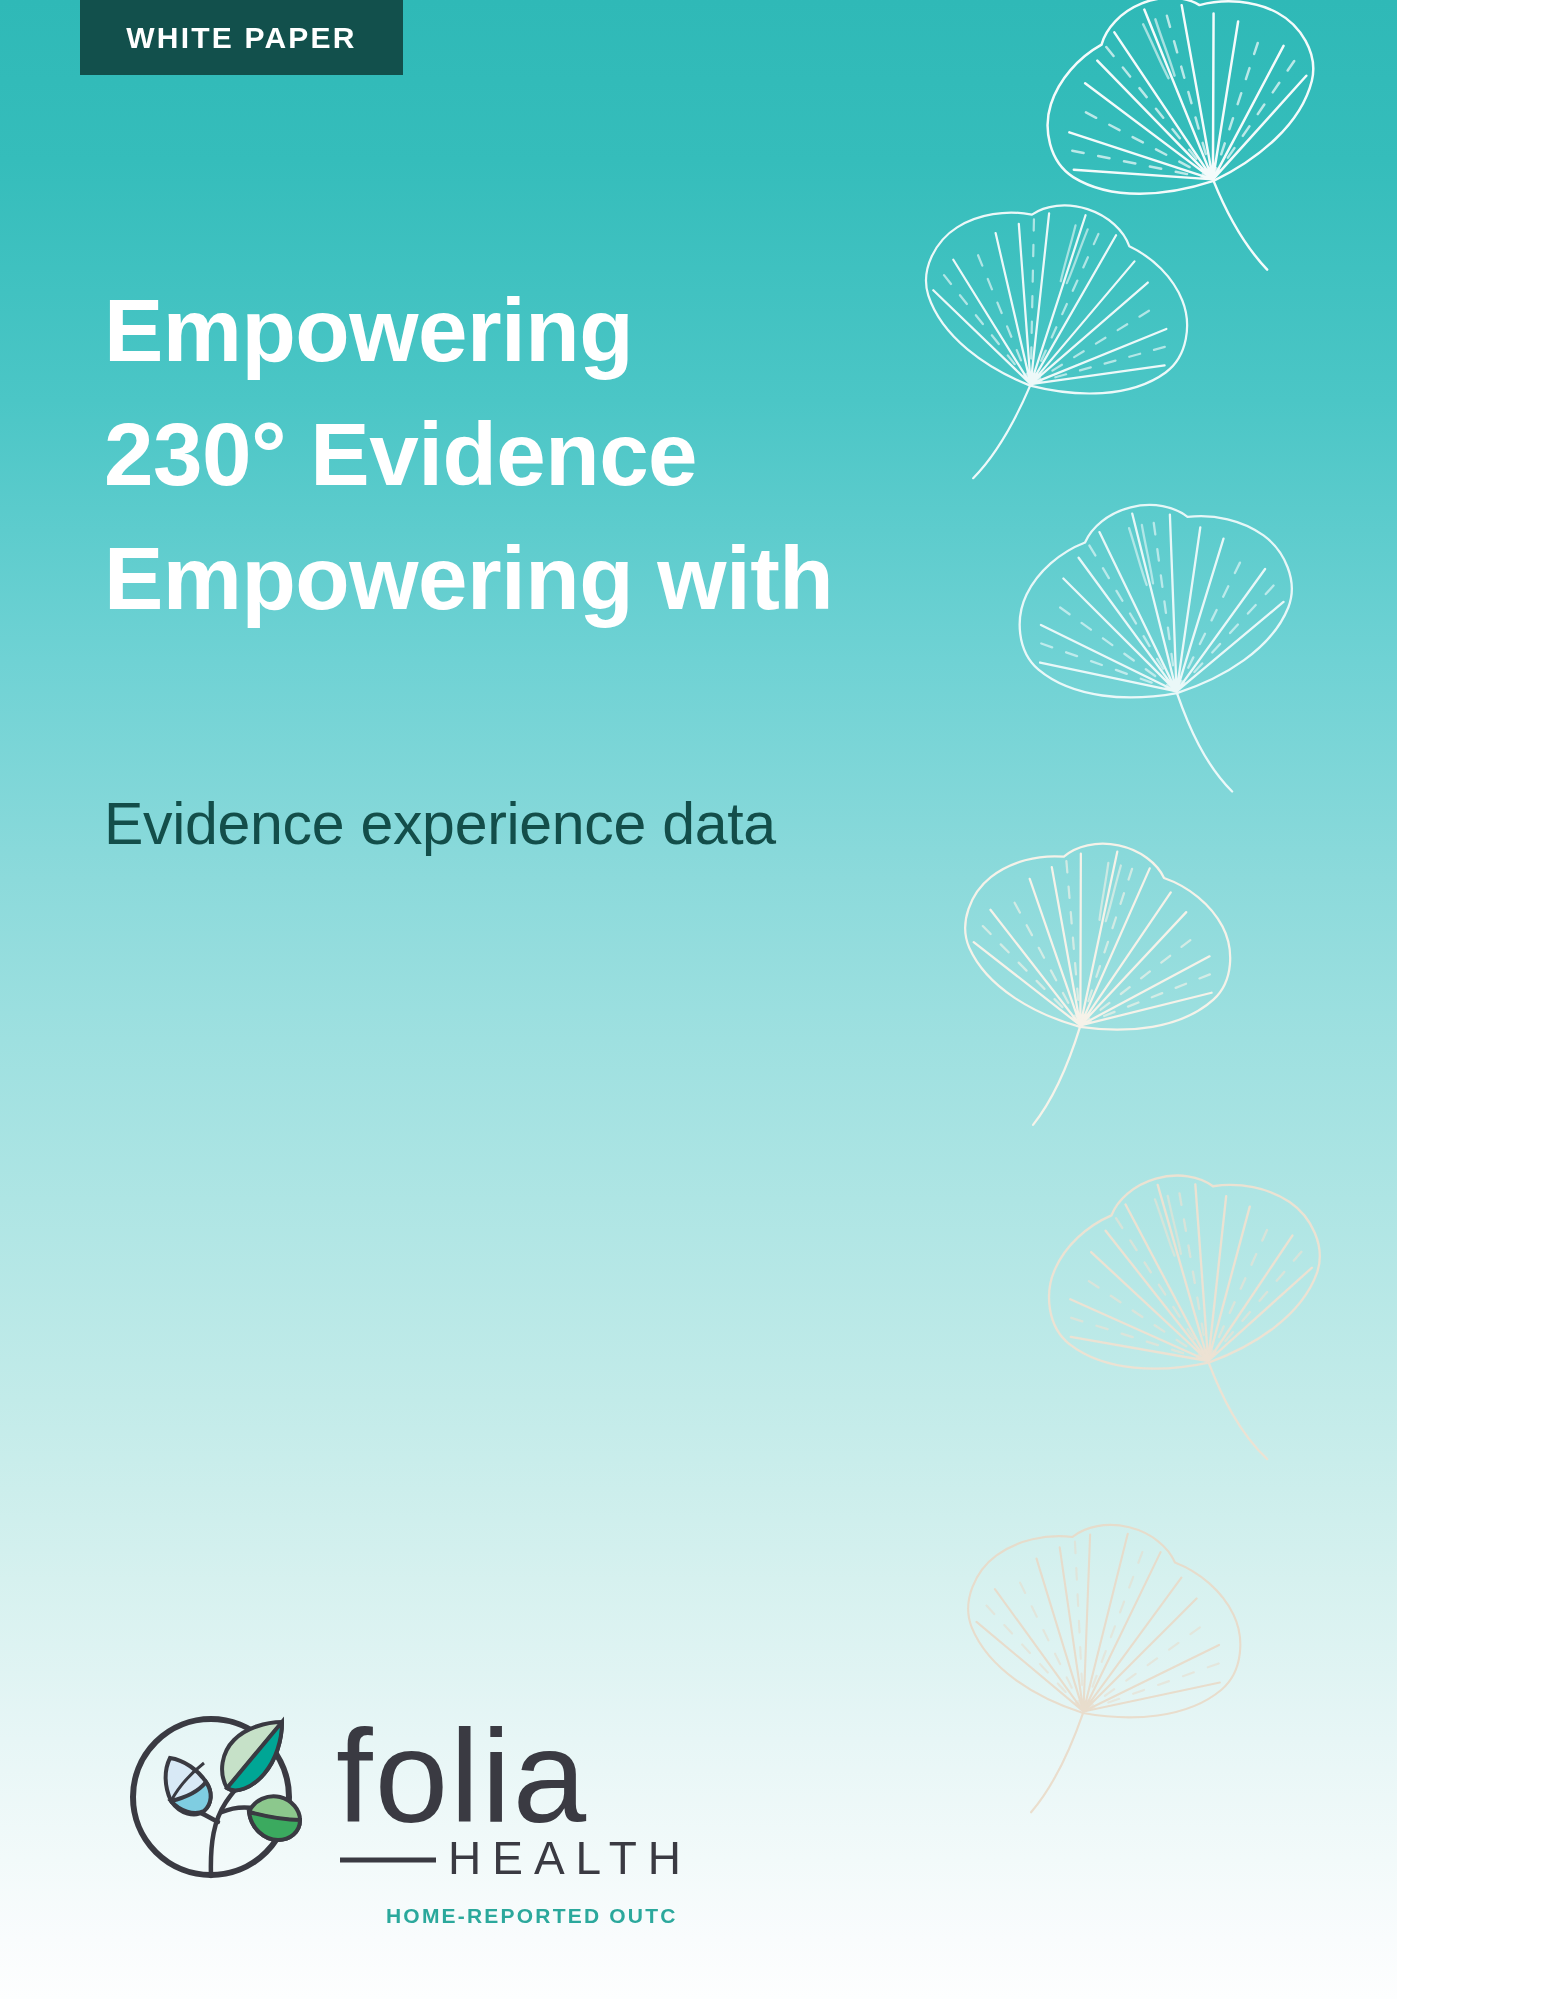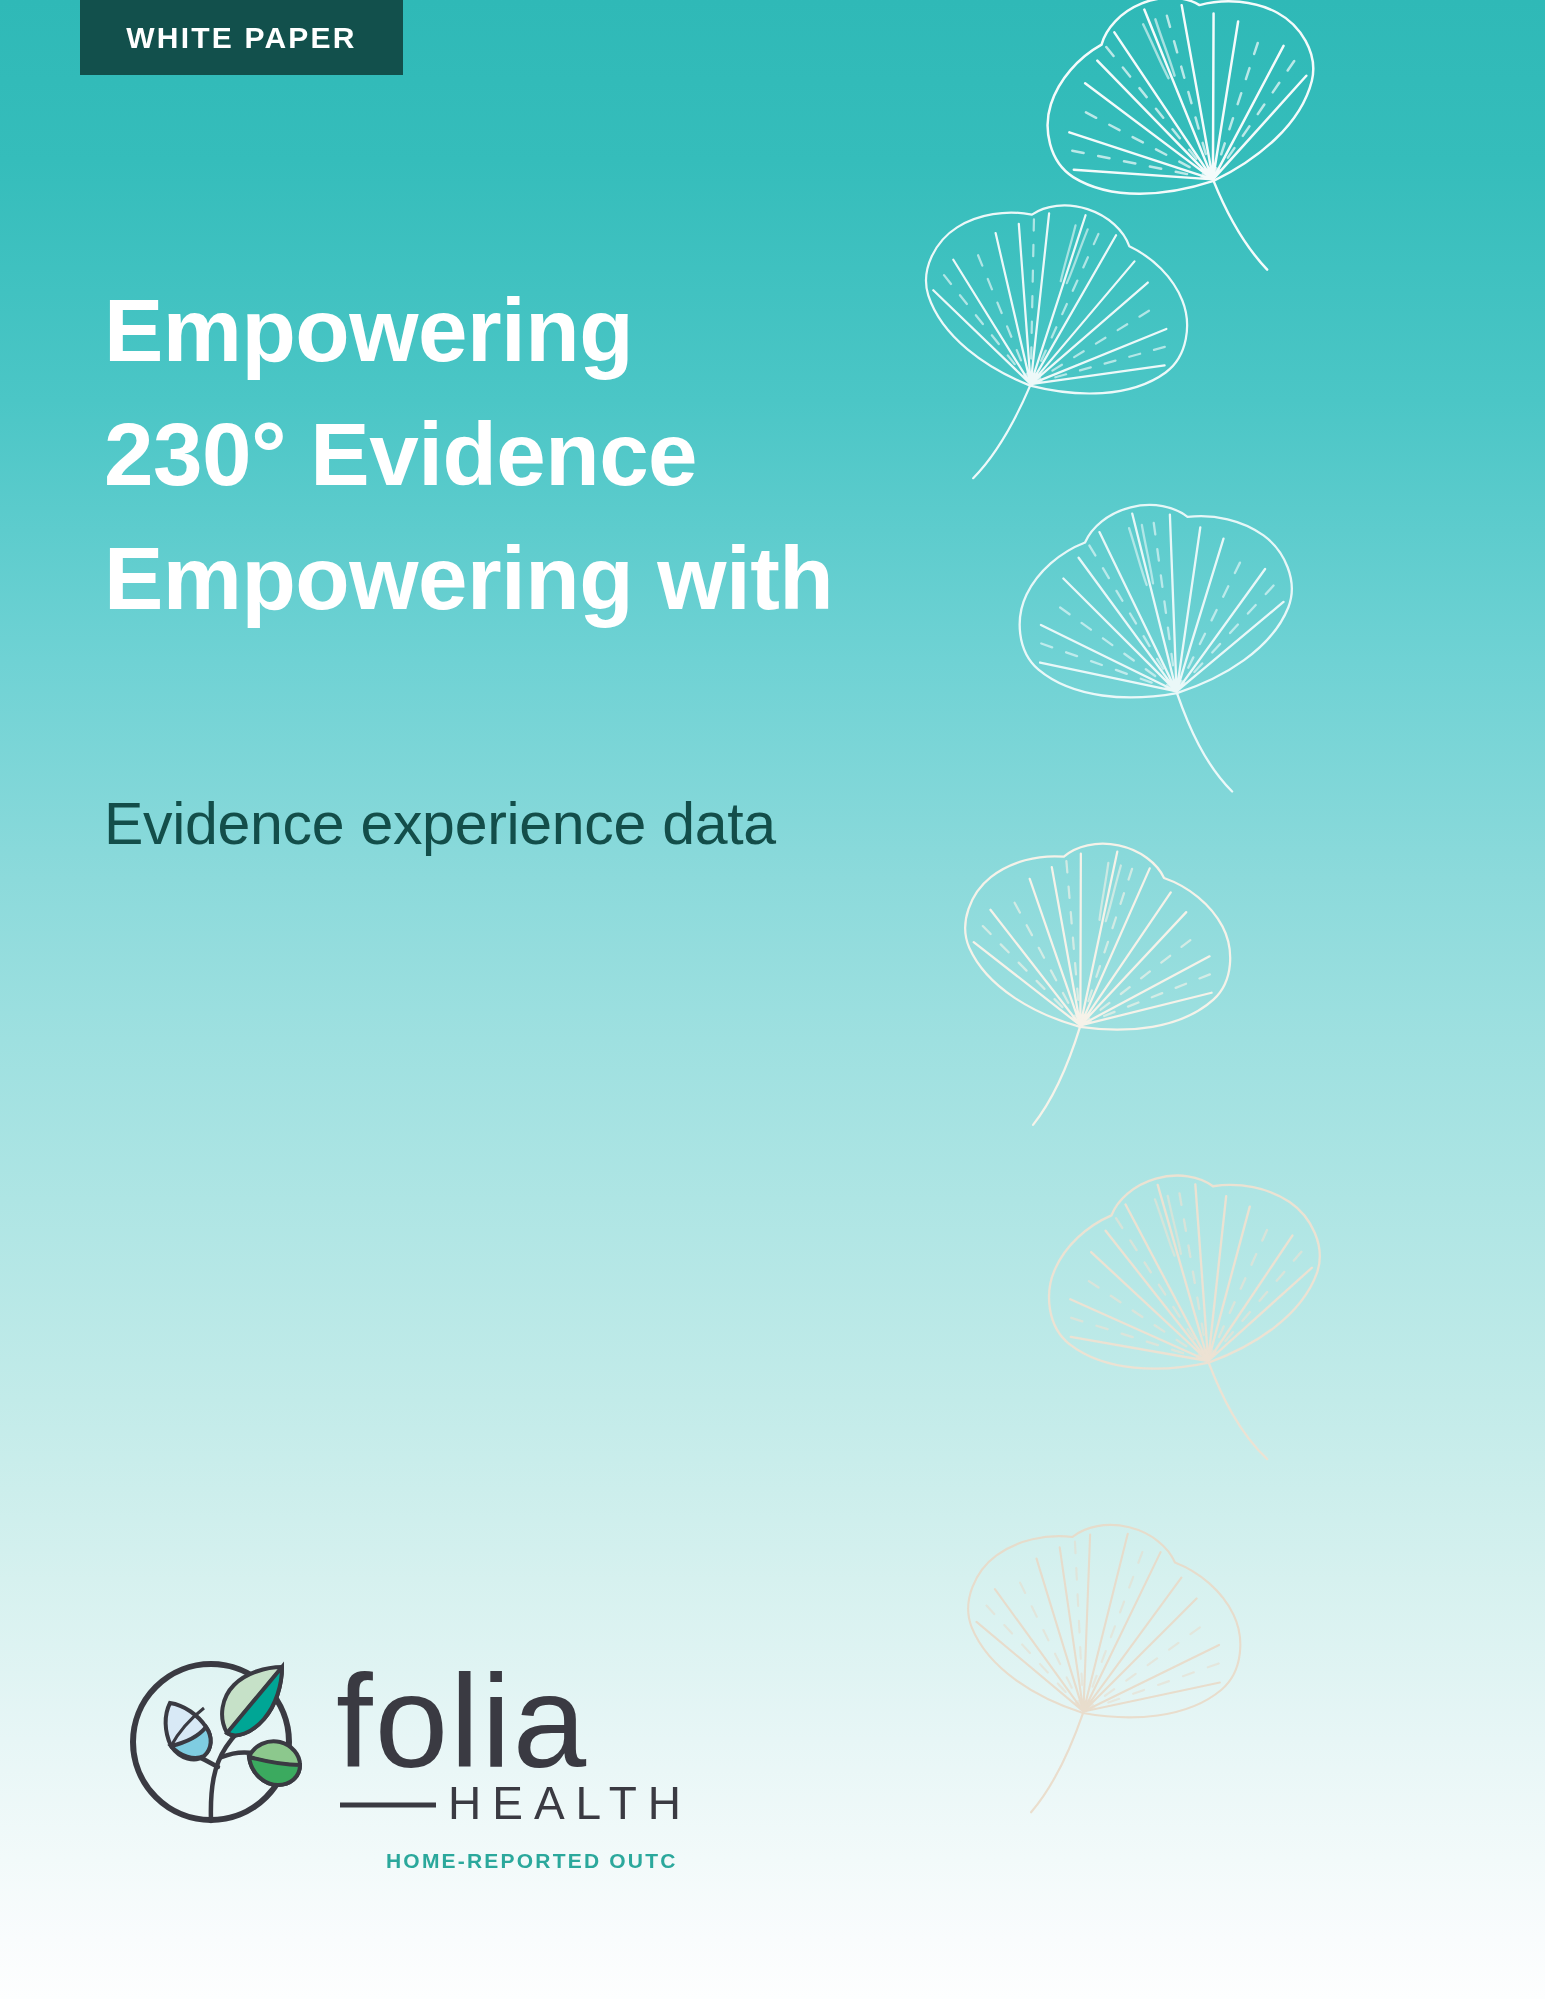--- a/index.html
+++ b/index.html
@@ -8,21 +8,21 @@
   }
   body {
     width: 1545px;
     height: 1999px;
     font-family: "Liberation Sans", sans-serif;
     overflow: hidden;
   }
 
   .page {
     position: relative;
-    width: 1545px;
+    width: 1397px;
     height: 1999px;
     overflow: hidden;
     background: linear-gradient(180deg,
         #2FB9B7 0%,
         #35BDBB 8%,
         #4BC6C6 20%,
         #6FD2D4 33%,
         #8CDADB 44%,
         #9EE0E0 52%,
         #AEE5E4 60%,
@@ -94,21 +94,21 @@
     font-weight: normal;
     line-height: 88px;
     letter-spacing: -0.3px;
     white-space: nowrap;
   }
 
   
   .logo {
     position: absolute;
     left: 118px;
-    top: 1625px;
+    top: 1680px;
     width: 560px;
     height: 285px;
   }
   .logo svg { display: block; }
 </style>
 </head>
 <body>
 
 <div class="page">
 

